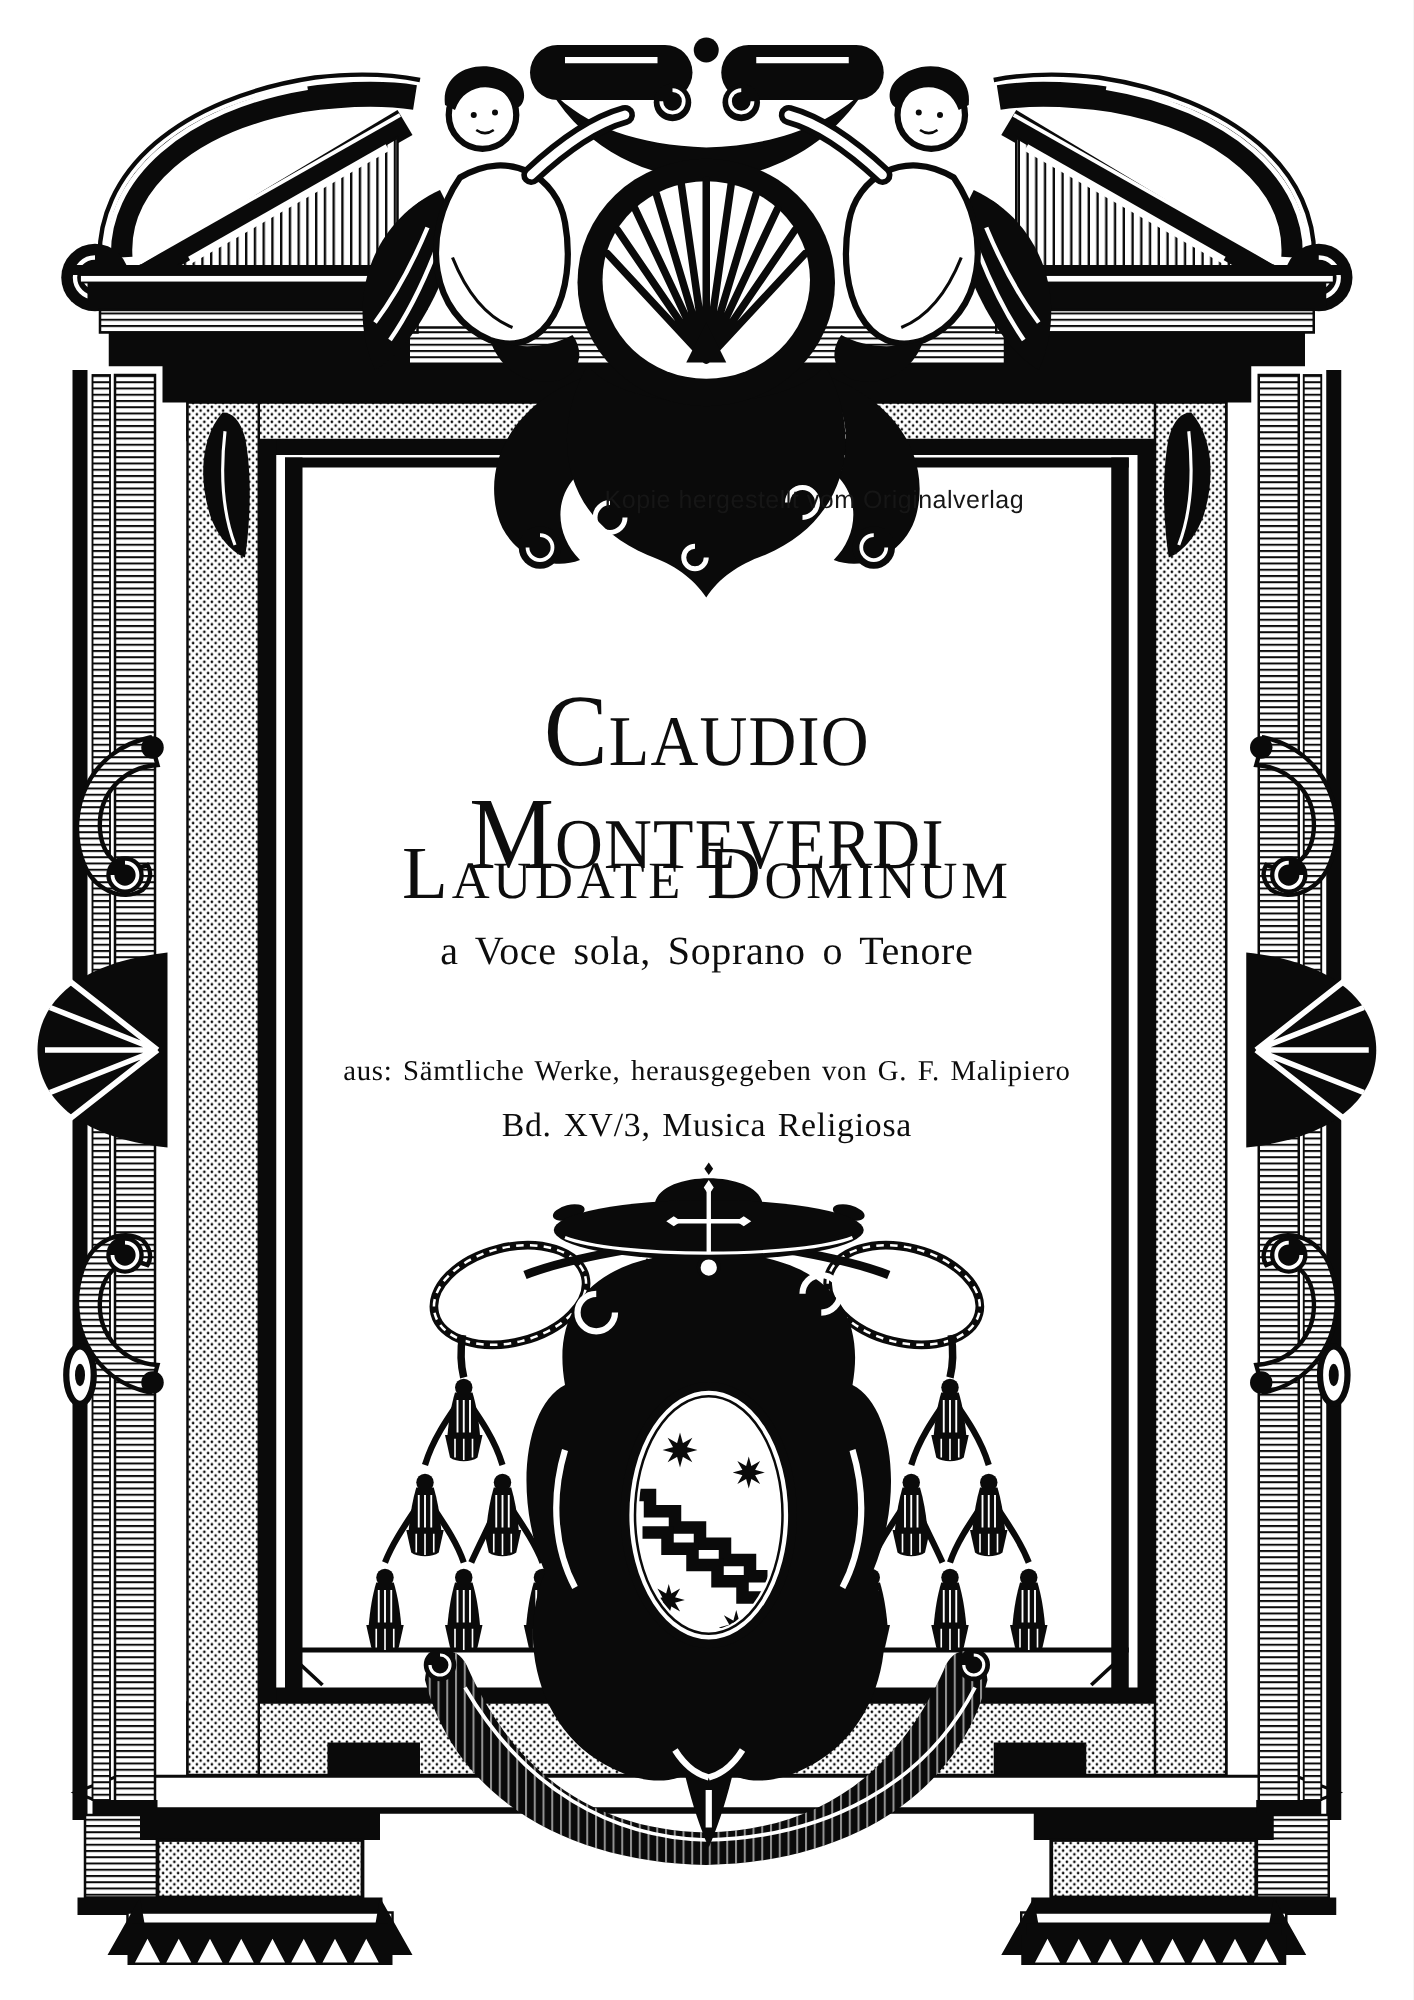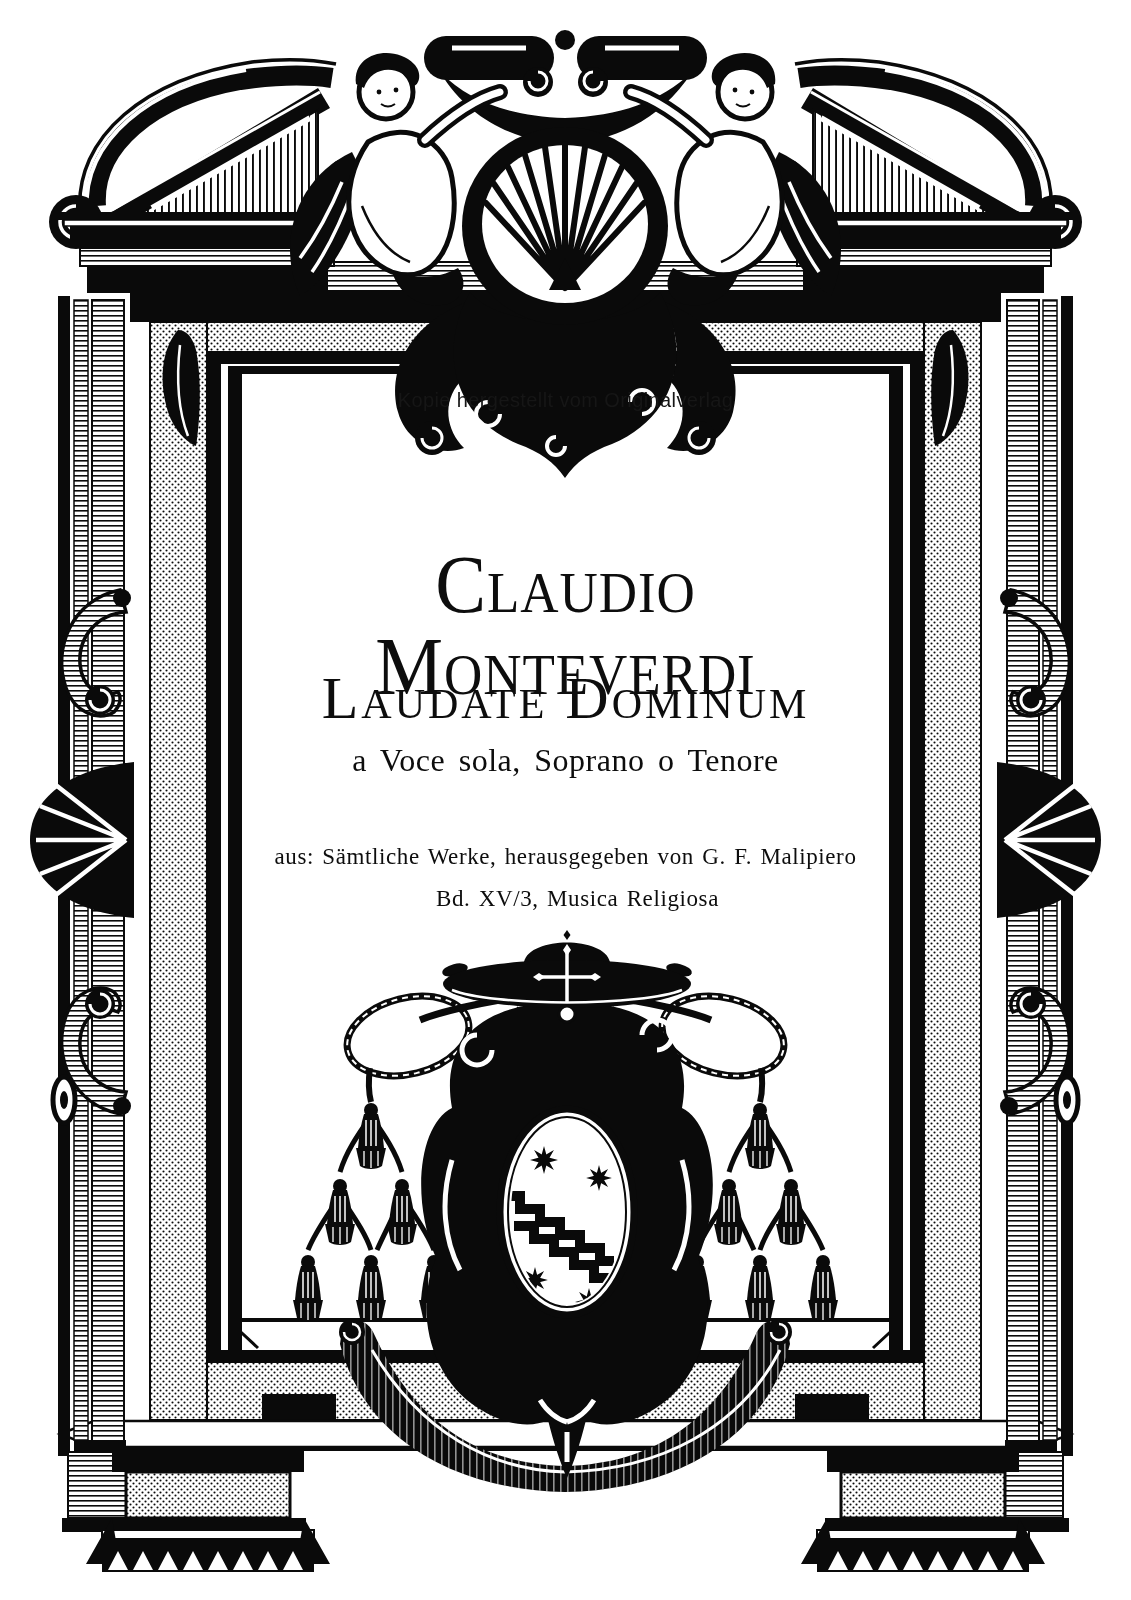--- a/index.html
+++ b/index.html
@@ -8,33 +8,33 @@
     width:1131px;height:1600px;
     margin:0 auto;
     background:#ffffff;
     overflow:hidden;
     font-family:"Liberation Serif","DejaVu Serif",serif;
     color:#0d0d0d;
   }
   .art{position:absolute;left:0;top:0;width:1131px;height:1600px;}
   .txt{position:absolute;left:242px;width:647px;text-align:center;line-height:1;}
   .stamp{
-    top:390px;
+    top:390px;padding-left:86px;
     font-family:"Liberation Sans","DejaVu Sans",sans-serif;
     font-size:20px;letter-spacing:.4px;color:#161616;
   }
   .composer{top:544px;font-size:82px;text-align:center;}
   .composer .sc{display:inline-block;transform:scaleX(.93);transform-origin:center;
     font-variant:small-caps;letter-spacing:1px;}
   .worktitle{top:668px;font-size:60px;}
   .worktitle .sc{display:inline-block;transform:scaleX(1.0);transform-origin:center;
     font-variant:small-caps;letter-spacing:3px;}
   .scoring{top:744px;font-size:32px;word-spacing:5px;letter-spacing:.5px;}
   .src1{top:845px;font-size:23px;word-spacing:2px;letter-spacing:.6px;}
-  .src2{top:887px;font-size:23px;word-spacing:2px;letter-spacing:.6px;margin-left:12px;}
+  .src2{top:887px;font-size:27px;word-spacing:2px;letter-spacing:.6px;}
 </style>
 </head>
 <body>
 
 <div class="page">
 
 <svg class="art" viewBox="0 0 1131 1600" xmlns="http://www.w3.org/2000/svg">
   <defs>
     <pattern id="dots" width="6" height="6" patternUnits="userSpaceOnUse">
       <rect width="6" height="6" fill="#ffffff"></rect>

